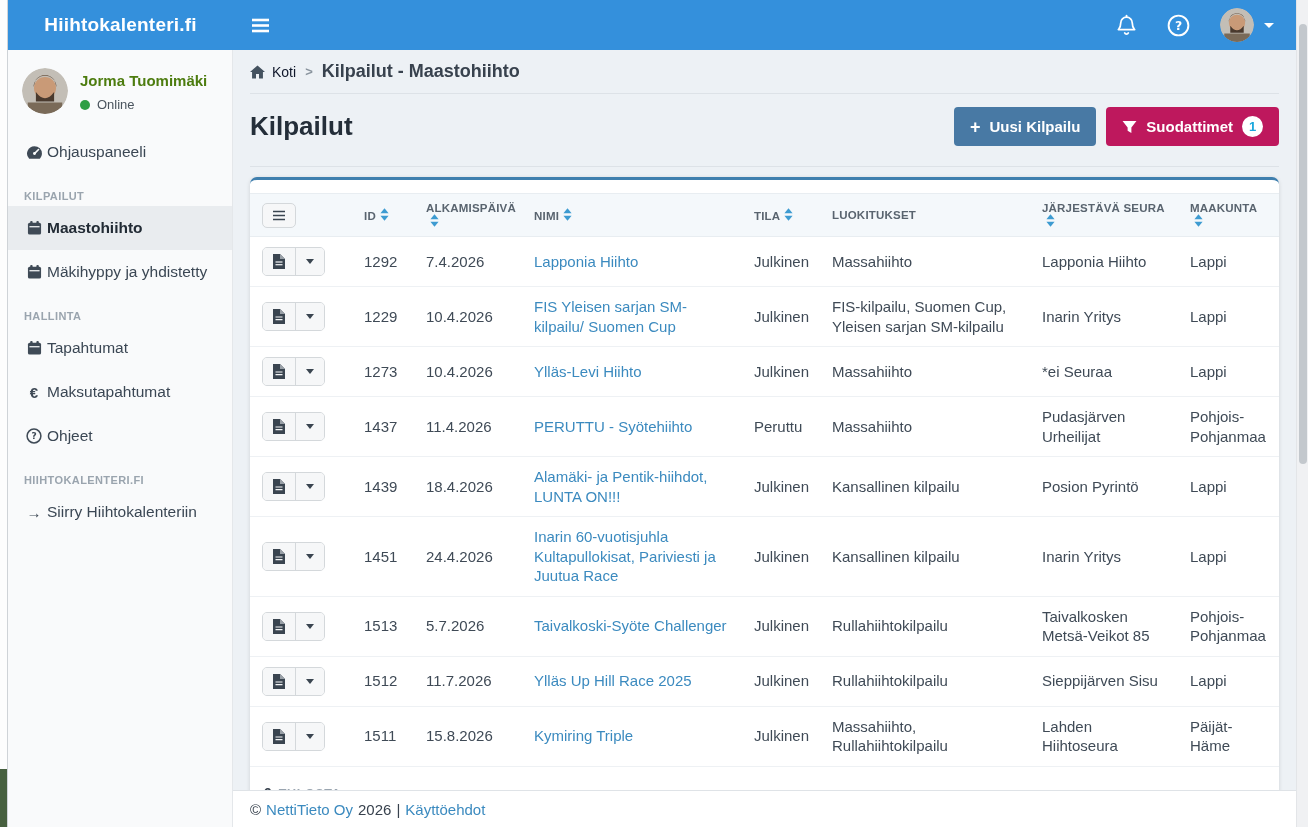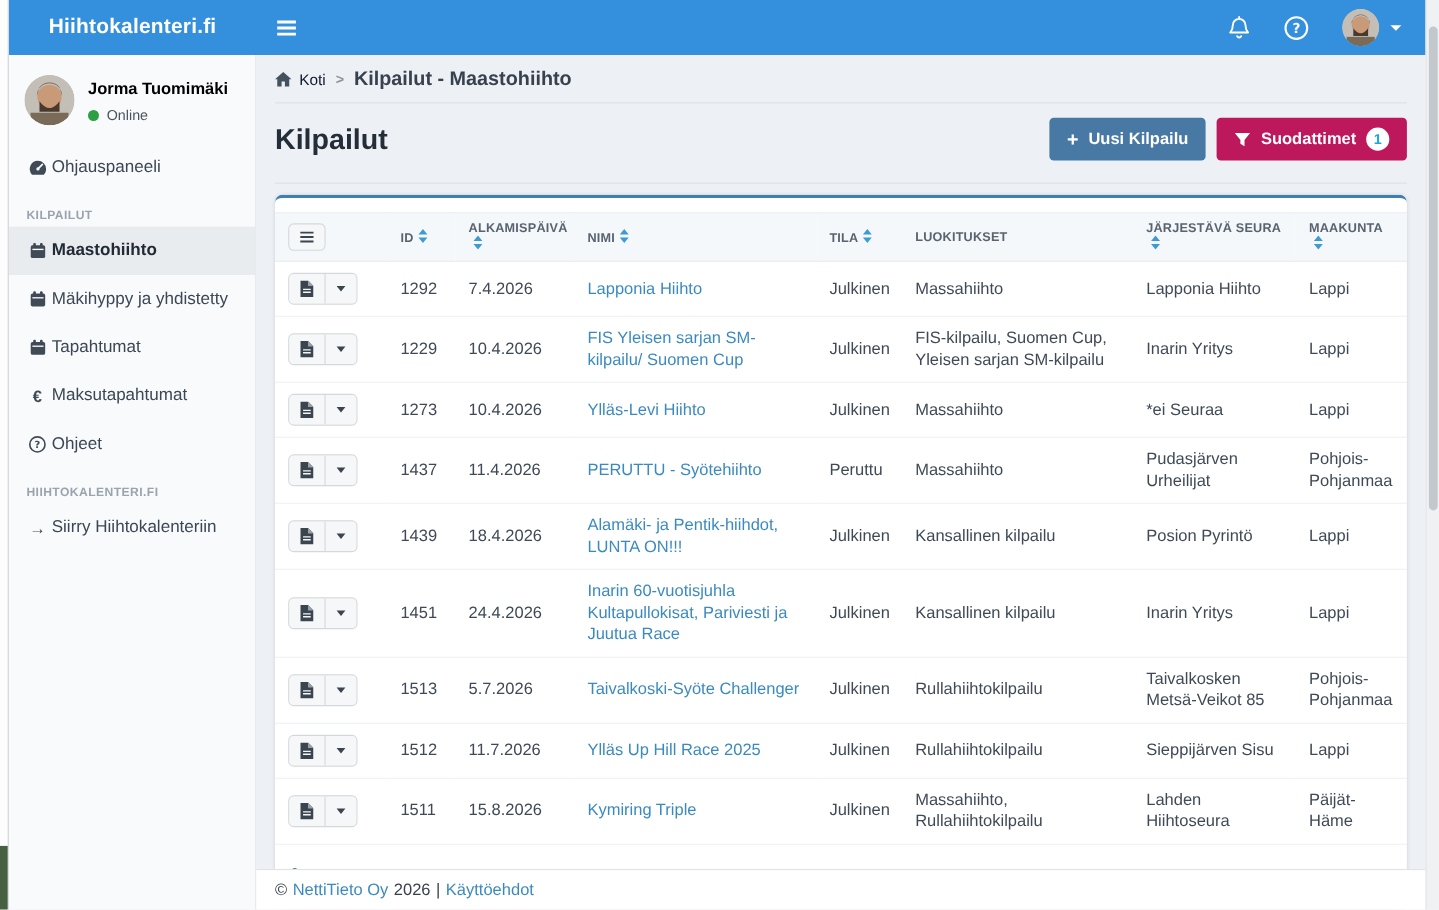--- a/index.html
+++ b/index.html
@@ -27,21 +27,21 @@
   .avatar { border-radius:50%; overflow:hidden; display:block; }
   .caret-down-white { width:0; height:0; border-left:5px solid transparent; border-right:5px solid transparent; border-top:5px solid #fff; }
 
   
   .layout { flex:1; display:flex; min-height:0; }
 
   
   .sidebar { width:225px; background:#f9fafb; border-right:1px solid #e4e7ea; flex:0 0 auto; padding-top:10px; }
   .user-panel { display:flex; align-items:flex-start; gap:12px; padding:8px 14px 16px 14px; }
   .user-meta { padding-top:4px; }
-  .user-name { font-weight:bold; font-size:15px; color:#000000; }
+  .user-name { font-weight:bold; font-size:15px; color:#4d7c0f; }
   .user-status { display:flex; align-items:center; gap:7px; margin-top:8px; font-size:13px; color:#4a545e; }
   .dot-online { width:10px; height:10px; border-radius:50%; background:#2e9e44; }
   .menu-item { display:flex; align-items:center; gap:3px; padding:13px 16px; font-size:15.5px; color:#3b4754; cursor:pointer; }
   .menu-item .mi-icon { width:20px; display:flex; justify-content:center; color:#3f4a56; flex:0 0 auto; }
   .menu-item.active { background:#e9ecef; font-weight:bold; color:#222b35; }
   .menu-section { padding:16px 16px 4px 16px; font-size:11px; font-weight:bold; letter-spacing:.4px; color:#9aa4ae; }
   .glyph-icon { font-size:15px; line-height:1; font-weight:bold; }
 
   
   .main { flex:1; display:flex; flex-direction:column; background:#edf1f5; min-width:0; }
@@ -203,20 +203,21 @@
           <svg width="15" height="16" viewBox="0 0 16 16" fill="currentColor">
               <rect x="1" y="2.5" width="14" height="12.5" rx="1.8"></rect>
               <rect x="3.4" y="0.4" width="2.6" height="4" rx="1.1"></rect>
               <rect x="10" y="0.4" width="2.6" height="4" rx="1.1"></rect>
               <rect x="2.6" y="6" width="10.8" height="1.3" fill="#f9fafb"></rect>
             </svg>
         </span>
         <span>Mäkihyppy ja yhdistetty</span>
       </div>
 
+      <div class="menu-section">HALLINTA</div>
 
       <div class="menu-item">
         <span class="mi-icon">
           <svg width="15" height="16" viewBox="0 0 16 16" fill="currentColor">
               <rect x="1" y="2.5" width="14" height="12.5" rx="1.8"></rect>
               <rect x="3.4" y="0.4" width="2.6" height="4" rx="1.1"></rect>
               <rect x="10" y="0.4" width="2.6" height="4" rx="1.1"></rect>
               <rect x="2.6" y="6" width="10.8" height="1.3" fill="#f9fafb"></rect>
             </svg>
         </span>

